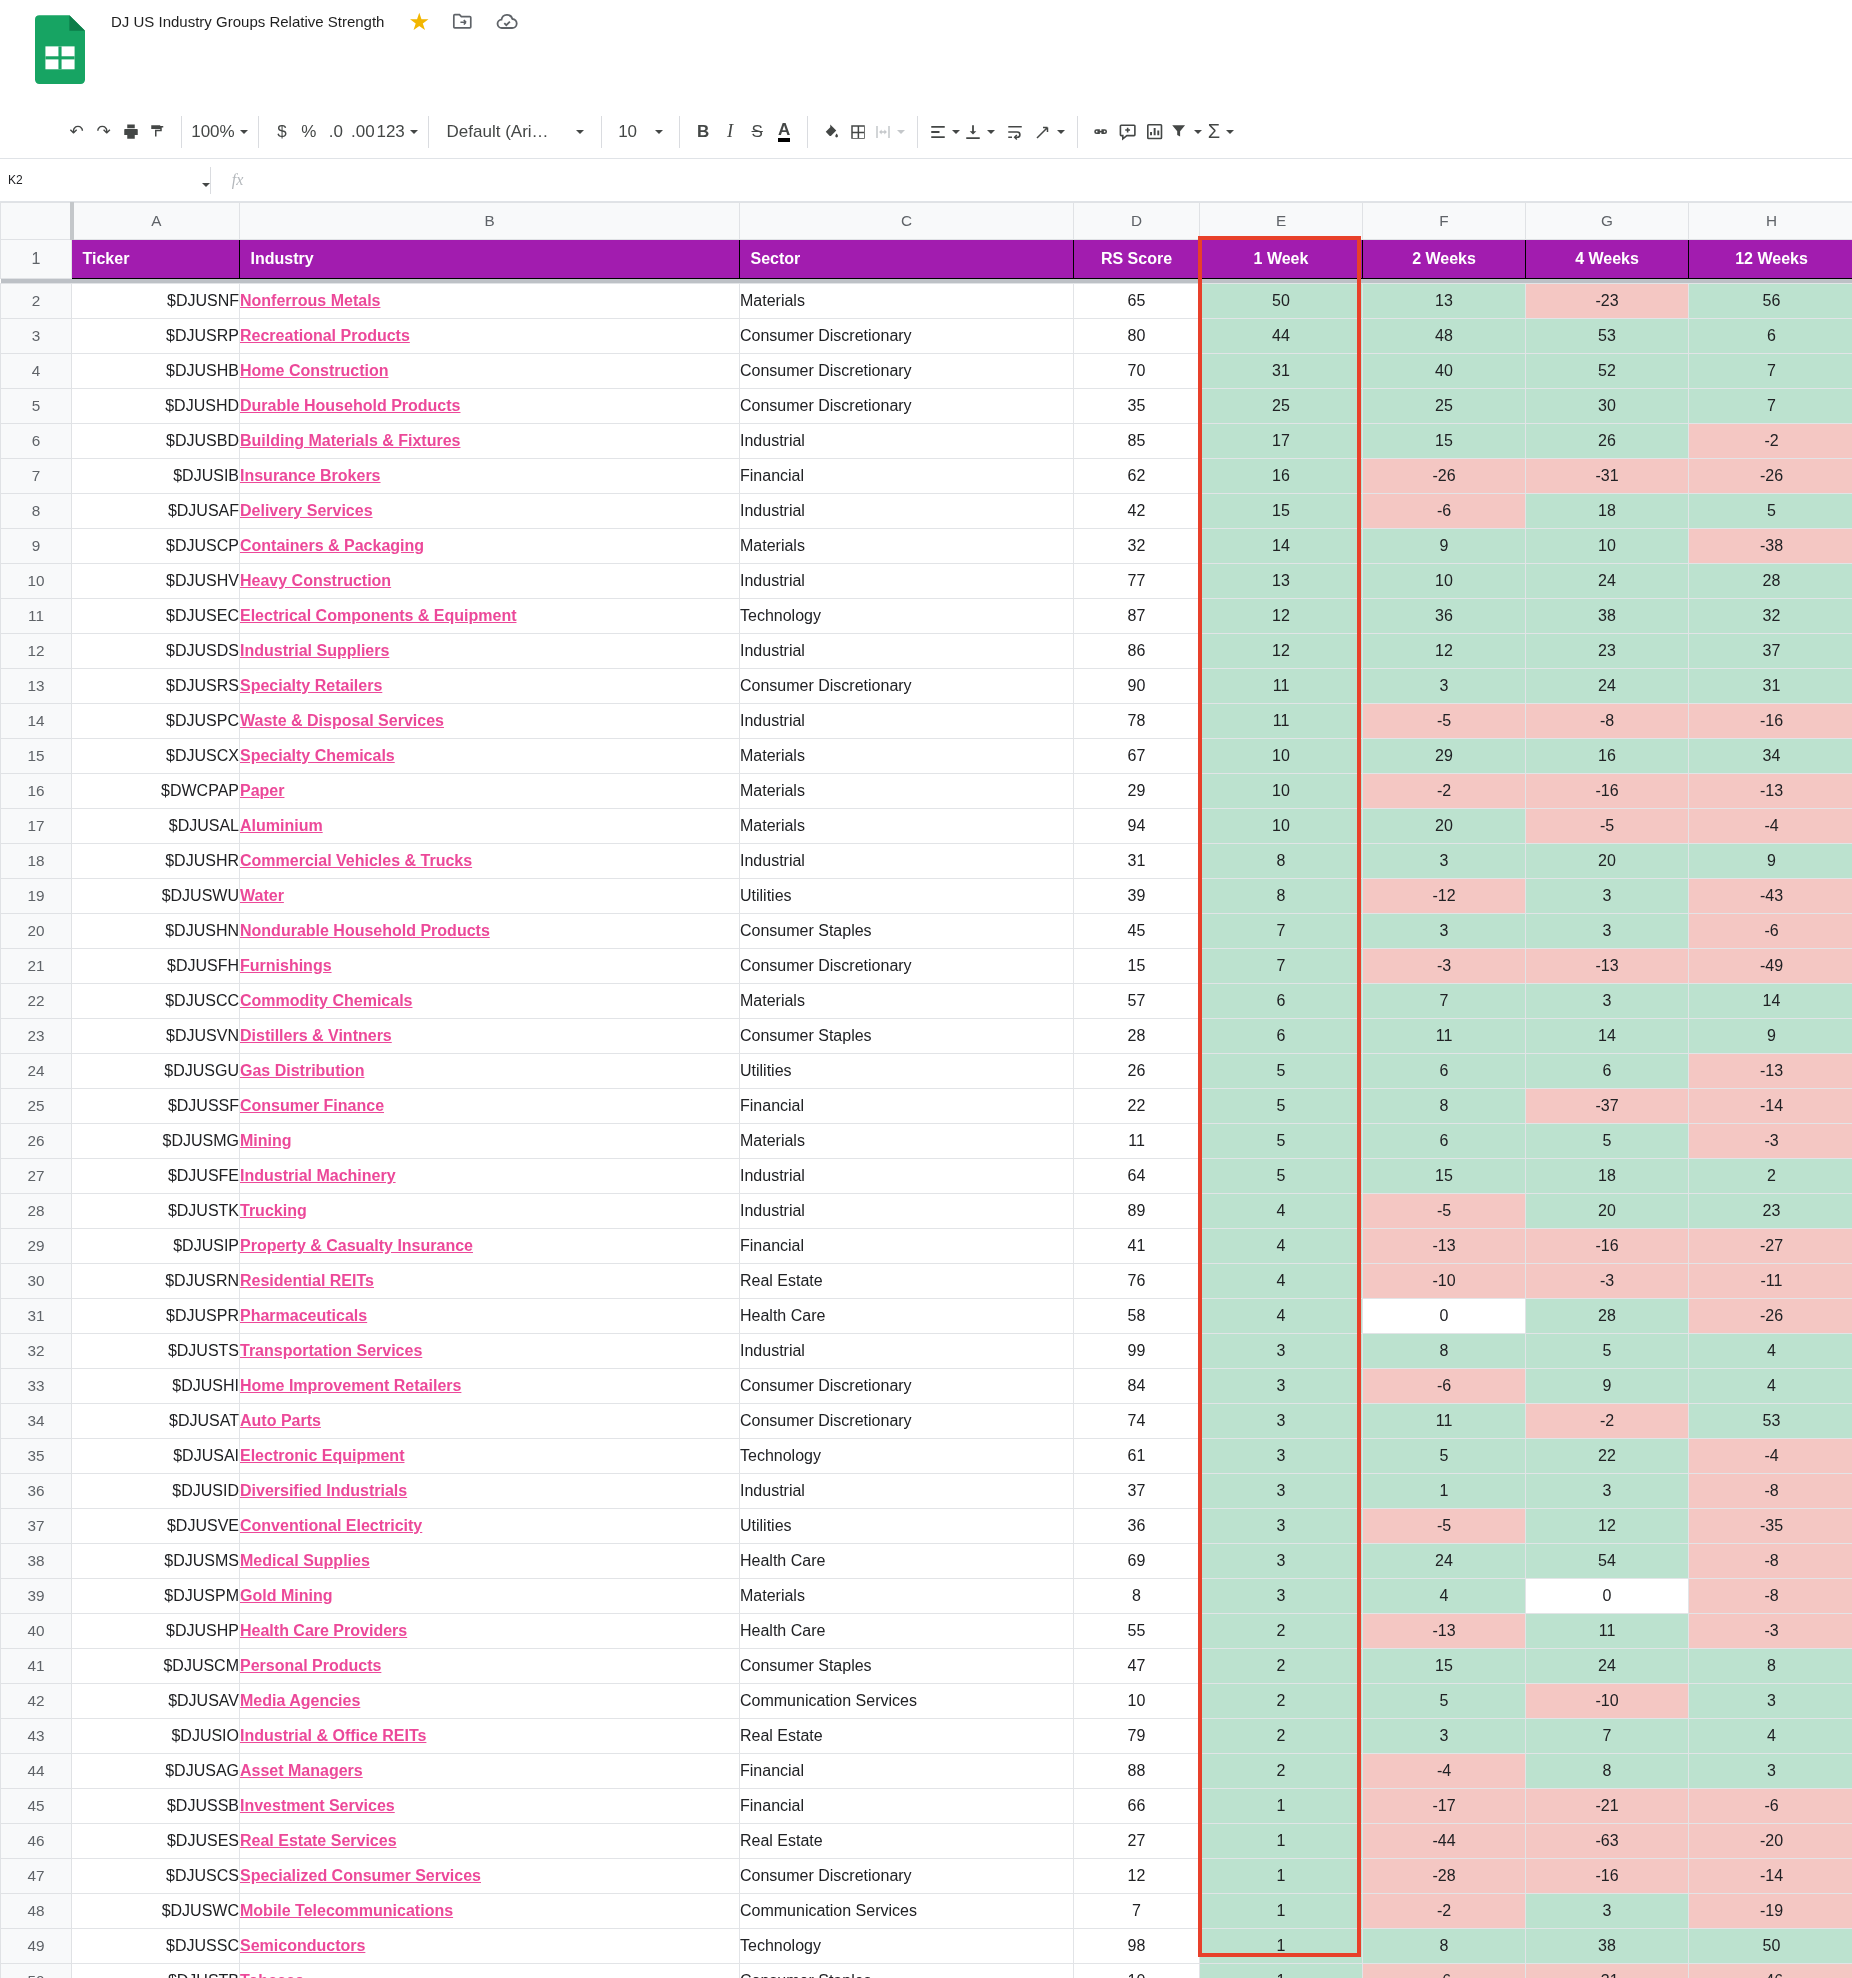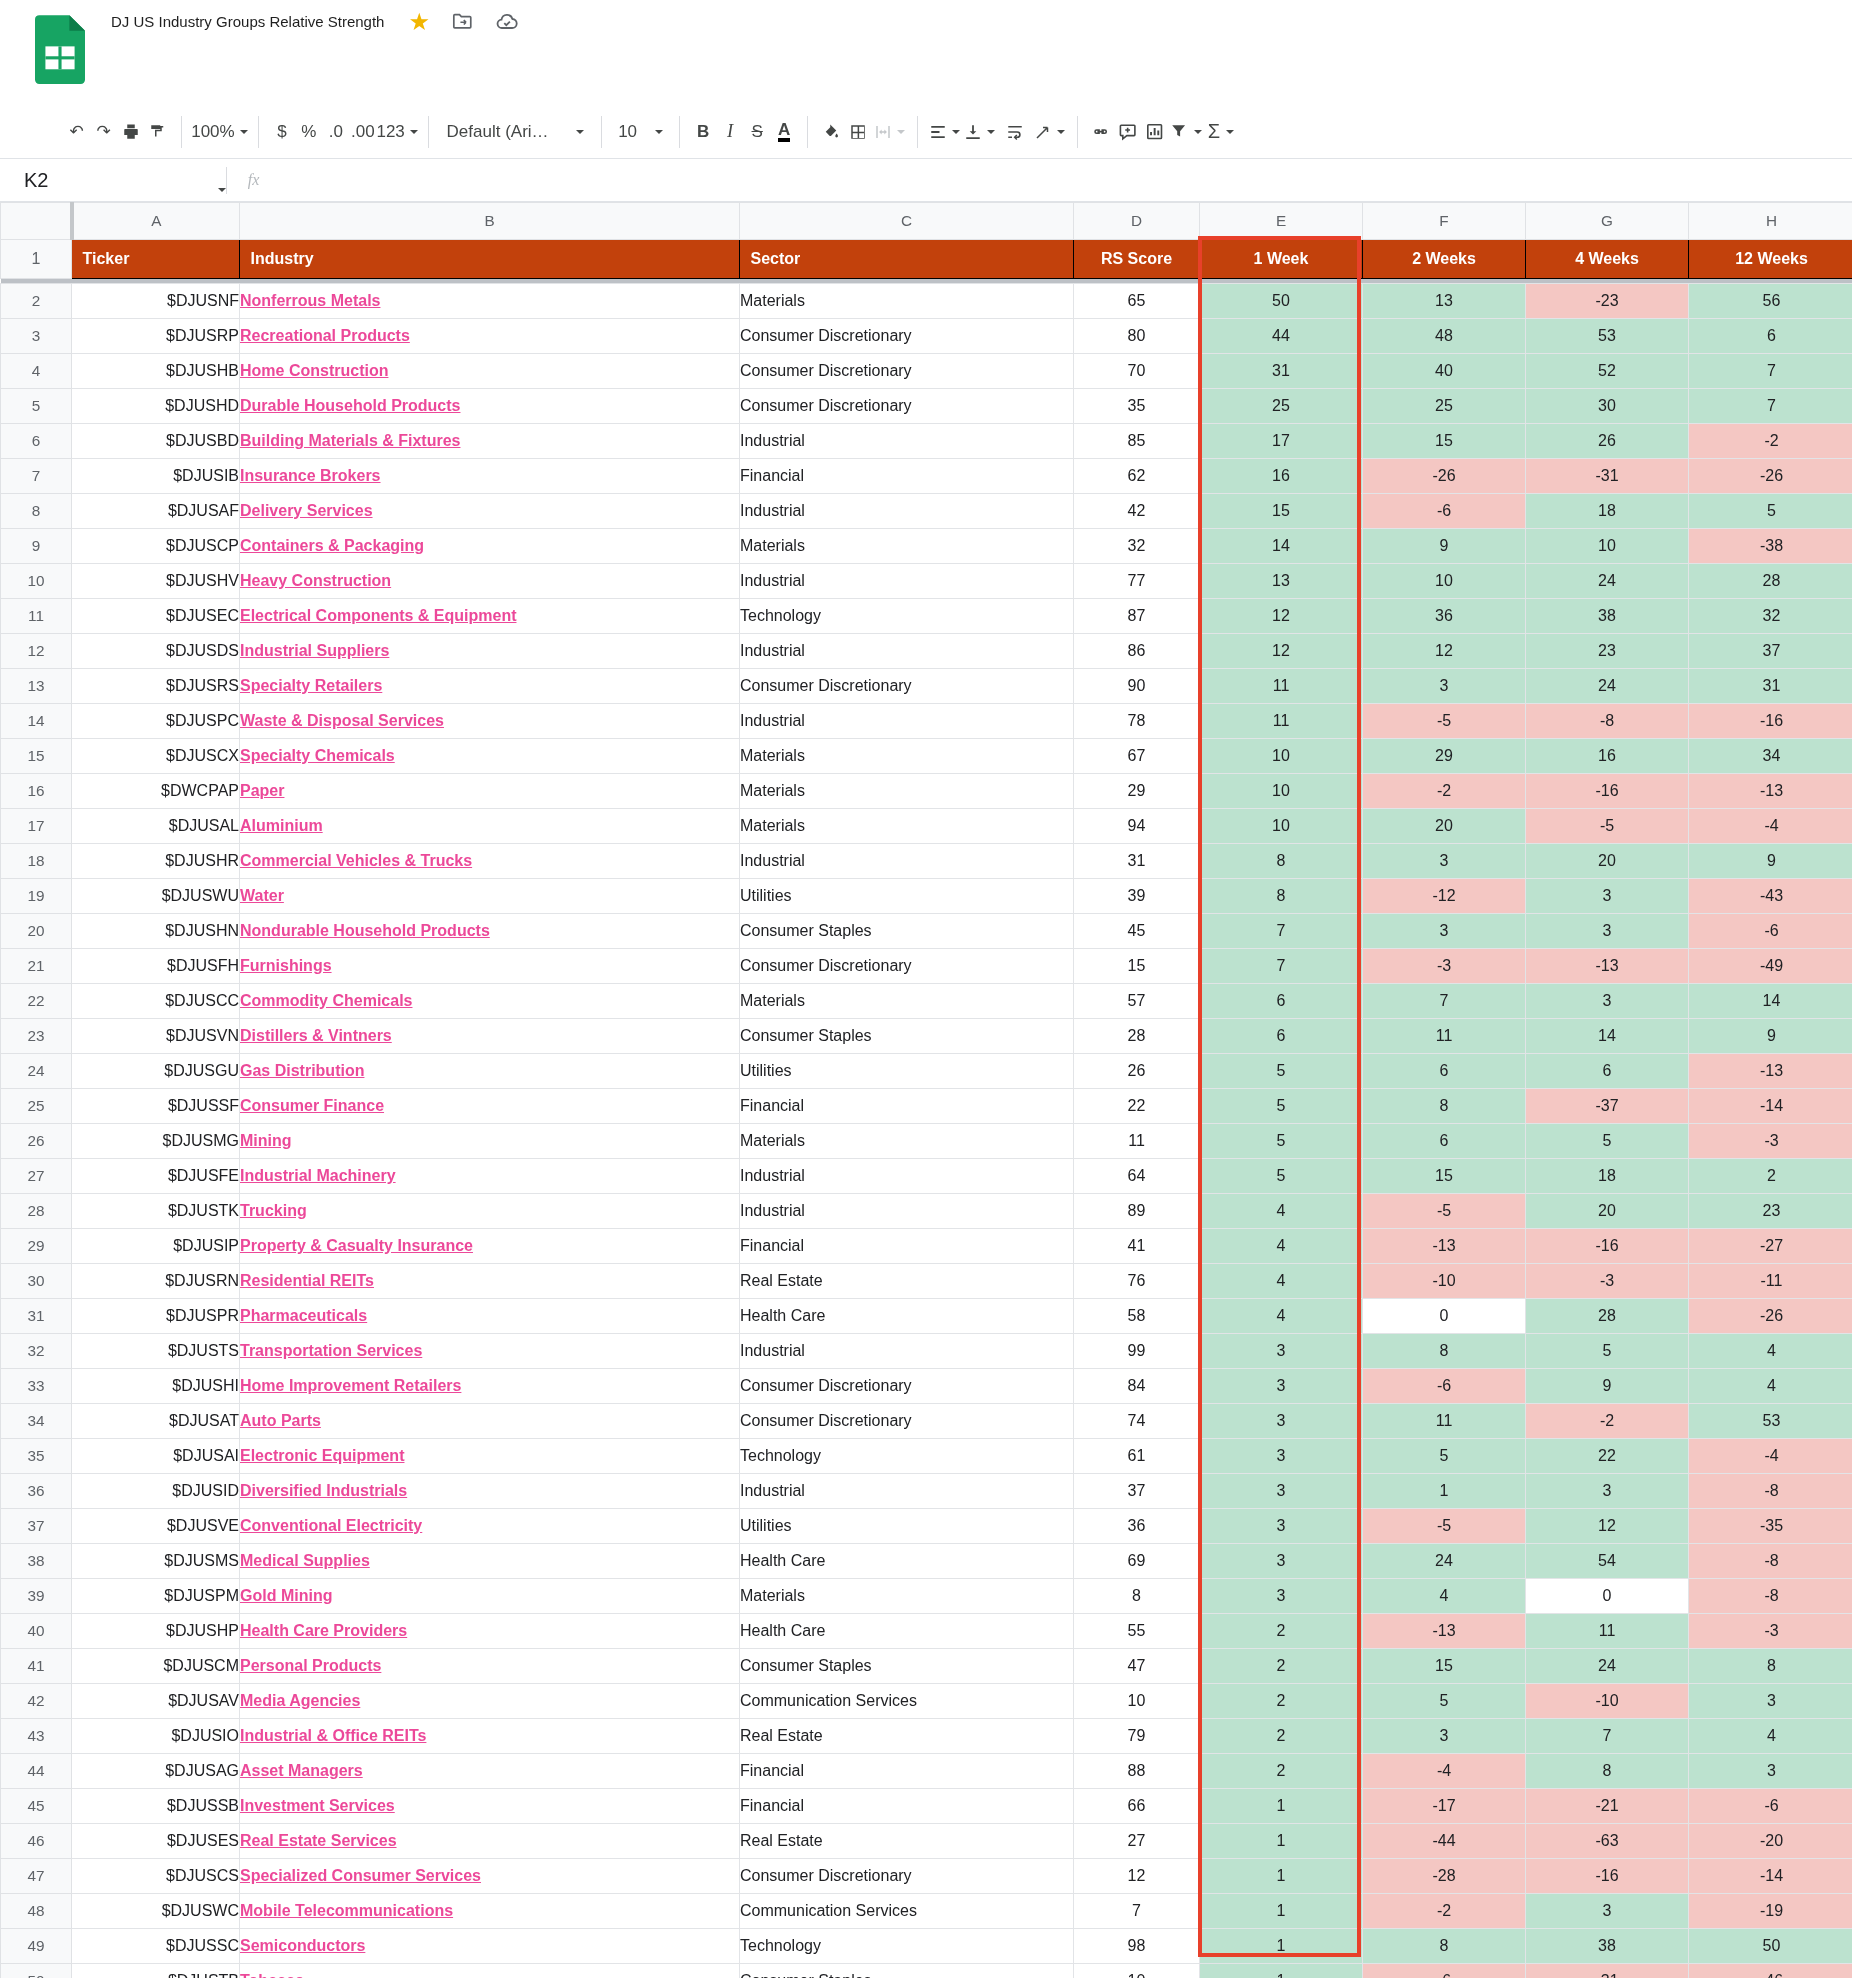--- a/index.html
+++ b/index.html
@@ -26,31 +26,31 @@
   .car.faded{border-top-color:#c4c7ca;}
   .fontbox{min-width:137px;justify-content:space-between;padding:0 8px;}
   .sizebox{min-width:45px;justify-content:space-between;padding:0 6.4px;}
   .bold{font-weight:700;}
   .italic{font-style:italic;font-family:"Liberation Serif",serif;font-size:18.5px;}
   .strike{text-decoration:line-through;}
   .a-ul{border-bottom:4px solid #000;line-height:1.05;font-weight:600;}
 
   
   .fbar{height:42px;border-top:0.8px solid #e0e3e7;border-bottom:0.8px solid #e0e3e7;display:flex;align-items:center;}
-  .namebox{width:202px;padding-left:24px;display:flex;align-items:flex-end;justify-content:space-between;font-size:20px;}
+  .namebox{width:202px;padding-left:8px;display:flex;align-items:flex-end;justify-content:space-between;font-size:12px;}
   .fxsep{width:0.8px;height:27px;background:#dadce0;}
   .fx{font-family:"Liberation Serif",serif;font-style:italic;font-size:16px;color:#b4b8bc;padding:0 21px;}
 
   
   .gridwrap{position:relative;width:1852px;}
   table.sheet{border-collapse:collapse;table-layout:fixed;width:1852px;}
   .sheet th,.sheet td{overflow:hidden;white-space:nowrap;}
   .letters th{height:34px;background:#f8f9fa;border:0.8px solid #e0e2e5;color:#5f6368;font-weight:400;font-size:15.3px;text-align:center;}
   .letters th.corner{border-right:4px solid #c4c7ca;}
-  tr.hdr th{height:36px;background:#c2410c;color:#fff;font-weight:700;font-size:16px;border:0.8px solid #000;}
+  tr.hdr th{height:36px;background:#a21caf;color:#fff;font-weight:700;font-size:16px;border:0.8px solid #000;}
   tr.hdr th.rownum{background:#f8f9fa;color:#5f6368;font-weight:400;border:0.8px solid #e0e2e5;}
   tr.hdr .h-left{text-align:left;padding-left:10.5px;}
   tr.hdr .h-mid{text-align:center;}
   tr.freeze td{height:4px;background:#bdc1c6;border:none;padding:0;}
   .sheet tbody td,.sheet tbody th{height:34px;font-size:16px;border:0.8px solid #e2e4e7;padding:0;}
   .sheet tbody th.rownum{background:#f8f9fa;color:#5f6368;font-size:15.3px;font-weight:400;text-align:center;border:0.8px solid #e0e2e5;}
   td.c-ticker{padding-left:10.5px;text-align:right;}
   td.c-industry{padding-left:10.5px;text-align:left;}
   a.link{color:#ec4899;font-weight:700;text-decoration:underline;cursor:pointer;}
   td.c-sector{padding-left:10.5px;text-align:left;}

